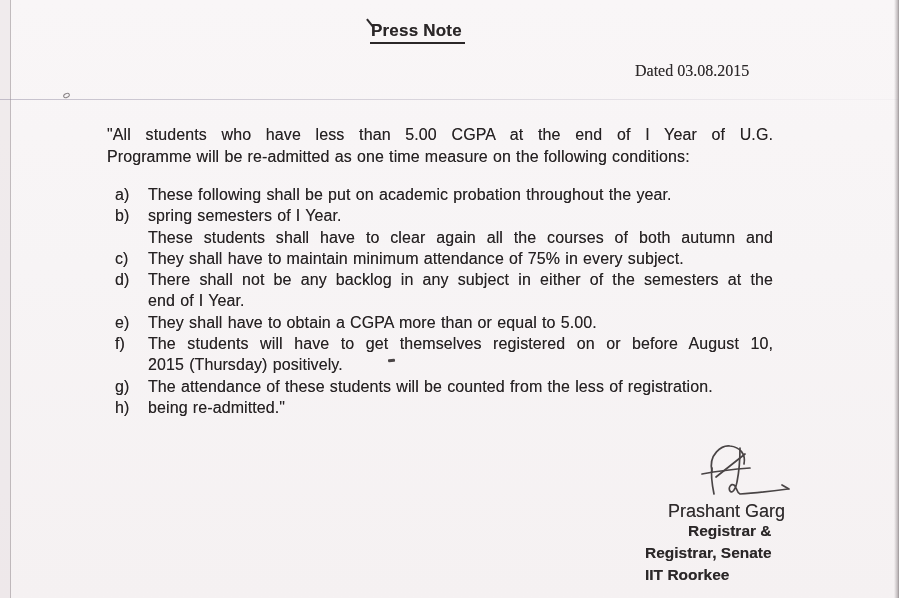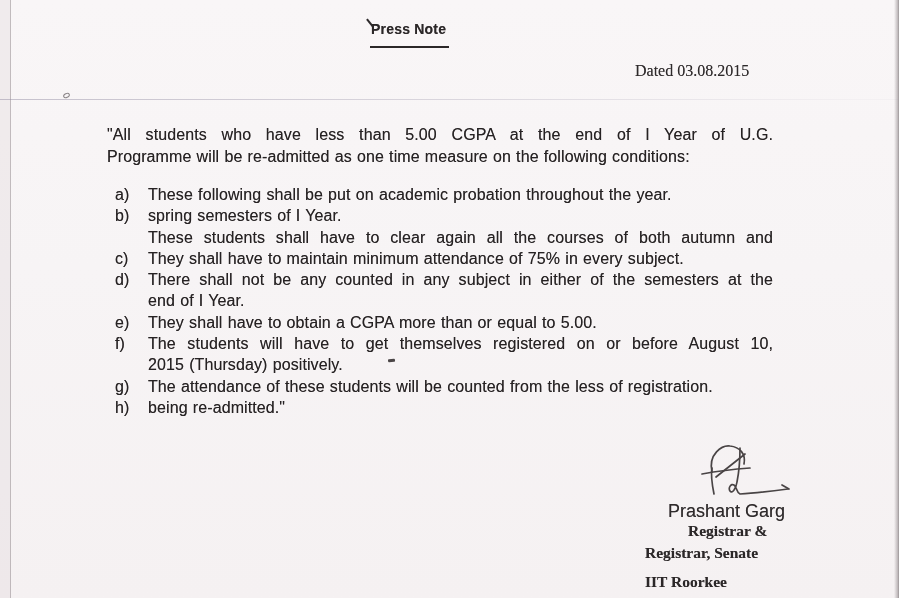--- a/index.html
+++ b/index.html
@@ -33,24 +33,24 @@
   .speck { position:absolute; left:63px; top:93px; width:7px; height:5px;
     border:1.2px solid rgba(95,88,91,.7); border-radius:50%; transform:rotate(-25deg); }
   .stray-dash { position:absolute; left:388px; top:359px; width:7px; height:2.5px;
     background:#4a4546; border-radius:1px; transform:rotate(-6deg); }
   .title-tick { position:absolute; left:369px; top:18px; width:2px; height:10px;
     background:#2e2a2b; transform:rotate(-38deg); }
 
   
   .title-wrap {
     position:absolute; left:370px; top:21px;
-    font-size:14px; font-weight:700; letter-spacing:.2px;
+    font-size:17px; font-weight:700; letter-spacing:.2px;
     color:#2b2728;
     border-bottom: 2.5px solid #2b2728;
-    padding: 0 3px 9px 1px;
+    padding: 0 3px 1px 1px;
     text-shadow: 0 0 .4px rgba(43,39,40,.55);
   }
   .date-line {
     position:absolute; left:635px; top:62px;
     font-size:16px; color:#2e2a2b;
     text-shadow: 0 0 .3px rgba(46,42,43,.5);
     font-family: Liberation Serif, serif;
   }
 
   
@@ -77,25 +77,24 @@
   .sig { position:absolute; left:600px; top:440px; width:300px; height:158px; }
   .sig-scribble { position:absolute; left:100px; top:2px; width:100px; height:58px; }
   .sig-name {
     position:absolute; left:68px; top:61px;
     font-size:18px; color:#2e2a2b;
     text-shadow: 0 0 .35px rgba(46,42,43,.5);
   }
   .sig-title {
     position:absolute; font-size:15.5px; font-weight:700; color:#2b2728;
     text-shadow: 0 0 .35px rgba(43,39,40,.5);
-    font-family: Liberation Serif, serif;
   }
   .sig-title.t0 { left:88px; top:82px; }
   .sig-title.t1 { left:45px; top:104px; }
-  .sig-title.t2 { left:45px; top:126px;margin-top:7px; }
+  .sig-title.t2 { left:45px; top:126px; }
 </style>
 </head>
 <body>
 
 <div class="page">
 
   <div class="edge-left-strip"></div>
   <div class="edge-left-line"></div>
   <div class="edge-right-shade"></div>
   <div class="scan-hline"></div>
@@ -122,21 +121,21 @@
         <span class="lab">b)</span>
         <div class="line">spring semesters of I Year.</div>
         <div class="line just">These students shall have to clear again all the courses of both autumn and</div>
       </div>
       <div class="cond">
         <span class="lab">c)</span>
         <div class="line">They shall have to maintain minimum attendance of 75% in every subject.</div>
       </div>
       <div class="cond">
         <span class="lab">d)</span>
-        <div class="line just">There shall not be any counted in any subject in either of the semesters at the</div>
+        <div class="line just">There shall not be any backlog in any subject in either of the semesters at the</div>
         <div class="line">end of I Year.</div>
       </div>
       <div class="cond">
         <span class="lab">e)</span>
         <div class="line">They shall have to obtain a CGPA more than or equal to 5.00.</div>
       </div>
       <div class="cond">
         <span class="lab">f)</span>
         <div class="line just">The students will have to get themselves registered on or before August 10,</div>
         <div class="line">2015 (Thursday) positively.</div>

